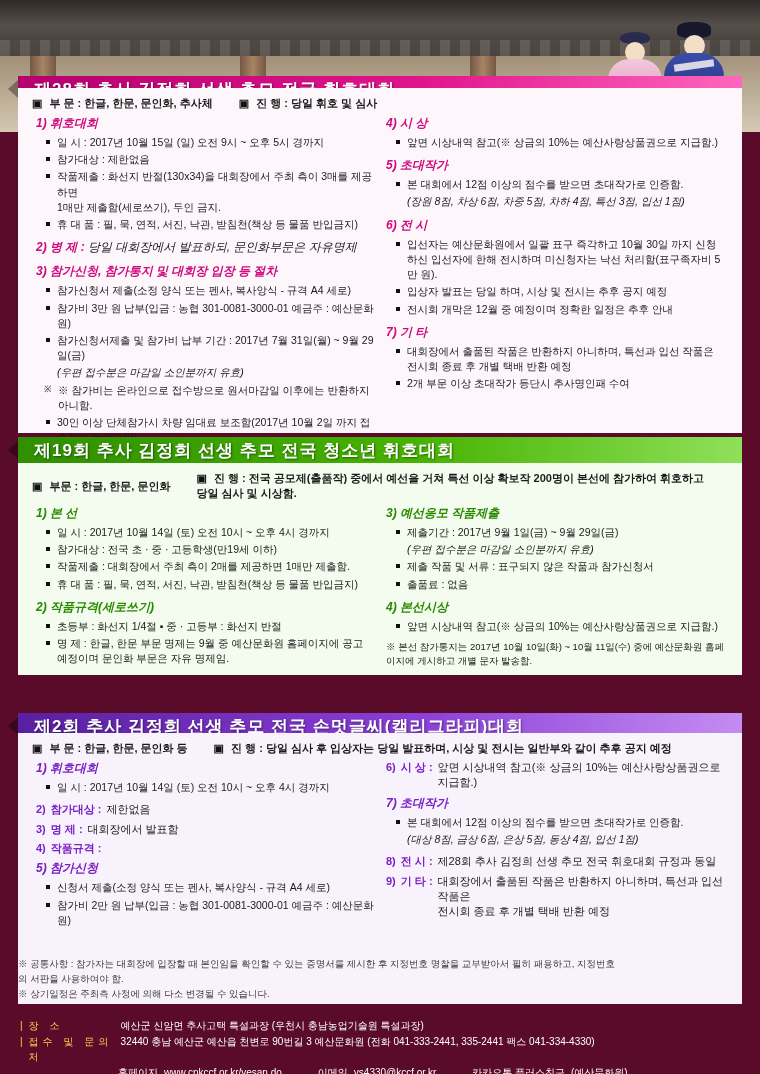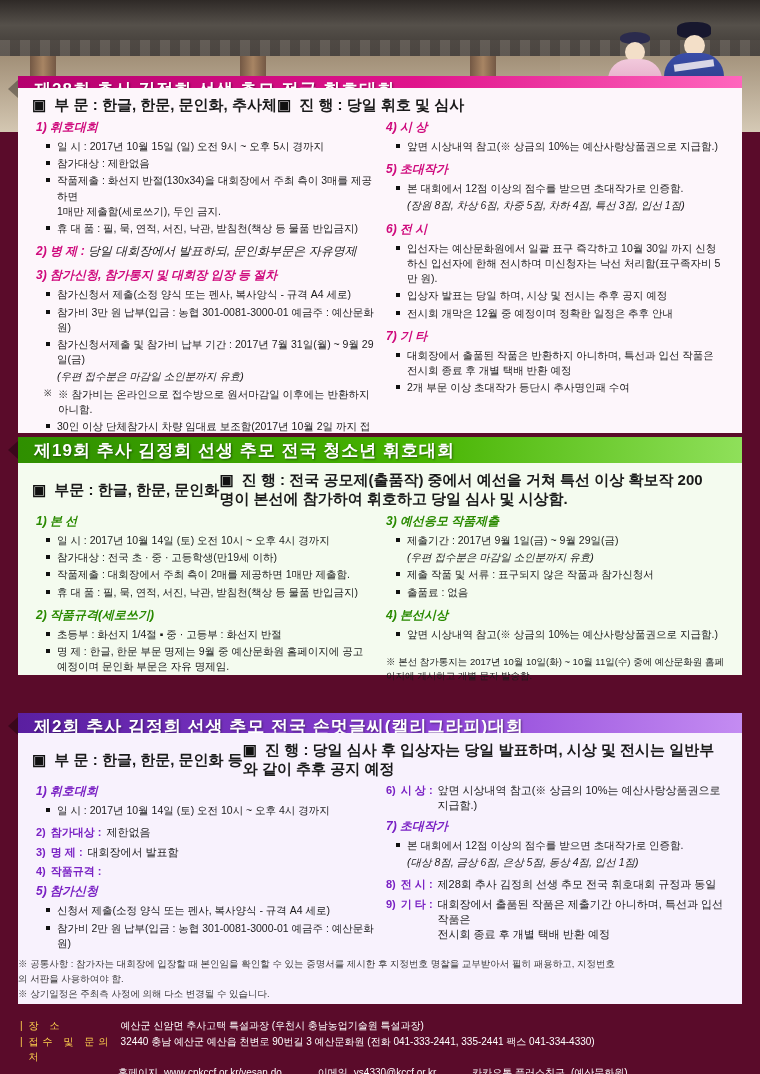--- a/index.html
+++ b/index.html
@@ -79,22 +79,22 @@
   .panel {
     position:absolute; left:18px; width:724px; background:#ffffff;
   }
   .p1 { top:88px;  height:345px; }
   .p2 { top:463px; height:212px; }
   .p3 { top:733px; height:278px; }
 
   .panel.tinted { background:#fdf6fb; }
 
   .hdr-row {
-    display:flex; align-items:center;
-    padding:8px 26px 4px 14px; font-size:15px; font-weight:bold;
+    display:flex; gap:26px; align-items:center;
+    padding:8px 26px 4px 14px; font-size:11px; font-weight:bold;
   }
   .hdr-row .sq { color:#111; margin-right:4px; }
   .cols { display:flex; padding:0 12px; }
   .col { flex:1; padding:0 6px; }
 
   .sec { margin-bottom:7px; }
   .sec-title { font-weight:bold; font-size:12px; margin:0 0 3px 0;font-style:italic; }
   .t-pink { color:#cf0b7d; }
   .t-green { color:#2a8a00; }
   .t-purple { color:#7a22c4; }
@@ -311,21 +311,21 @@
         </ul>
       </div>
       <div class="sec">
         <div class="sec-title t-green">
           <span>4)</span>
           <span>본선시상</span>
         </div>
         <ul class="items">
           <li>앞면 시상내역 참고(※ 상금의 10%는 예산사랑상품권으로 지급함.)</li>
         </ul>
-        <div style="font-size:9.5px;margin-top:13px;line-height:1.5">※ 본선 참가통지는 2017년 10월 10일(화) ~ 10월 11일(수) 중에 예산문화원 홈페이지에 게시하고 개별 문자 발송함.</div>
+        <div style="font-size:9.5px;margin-top:6px;line-height:1.5">※ 본선 참가통지는 2017년 10월 10일(화) ~ 10월 11일(수) 중에 예산문화원 홈페이지에 게시하고 개별 문자 발송함.</div>
       </div>
     </div>
   </div>
 </div>
 
 <div class="ribbon r3">제2회 추사 김정희 선생 추모 전국 손멋글씨(캘리그라피)대회</div>
 <div class="panel p3" style="background:#f8f2fd">
   <div class="hdr-row">
     <div style="flex:none">
       <span class="sq">▣</span>
@@ -391,21 +391,21 @@
         </ul>
       </div>
       <div class="numrow">
         <span class="n t-purple">8)</span>
         <span class="n t-purple">전 시 :</span>
         <span>제28회 추사 김정희 선생 추모 전국 휘호대회 규정과 동일</span>
       </div>
       <div class="numrow">
         <span class="n t-purple">9)</span>
         <span class="n t-purple">기 타 :</span>
-        <span style="white-space:pre-line">대회장에서 출품된 작품은 제출기간 아니하며, 특선과 입선 작품은
+        <span style="white-space:pre-line">대회장에서 출품된 작품은 반환하지 아니하며, 특선과 입선 작품은
 전시회 종료 후 개별 택배 반환 예정</span>
       </div>
     </div>
   </div>
 </div>
 
 <div class="notes-wrap">
   <div>※ 공통사항 : 참가자는 대회장에 입장할 때 본인임을 확인할 수 있는 증명서를 제시한 후 지정번호 명찰을 교부받아서 필히 패용하고, 지정번호의 서판을 사용하여야 함.</div>
   <div>※ 상기일정은 주최측 사정에 의해 다소 변경될 수 있습니다.</div>
 </div>

